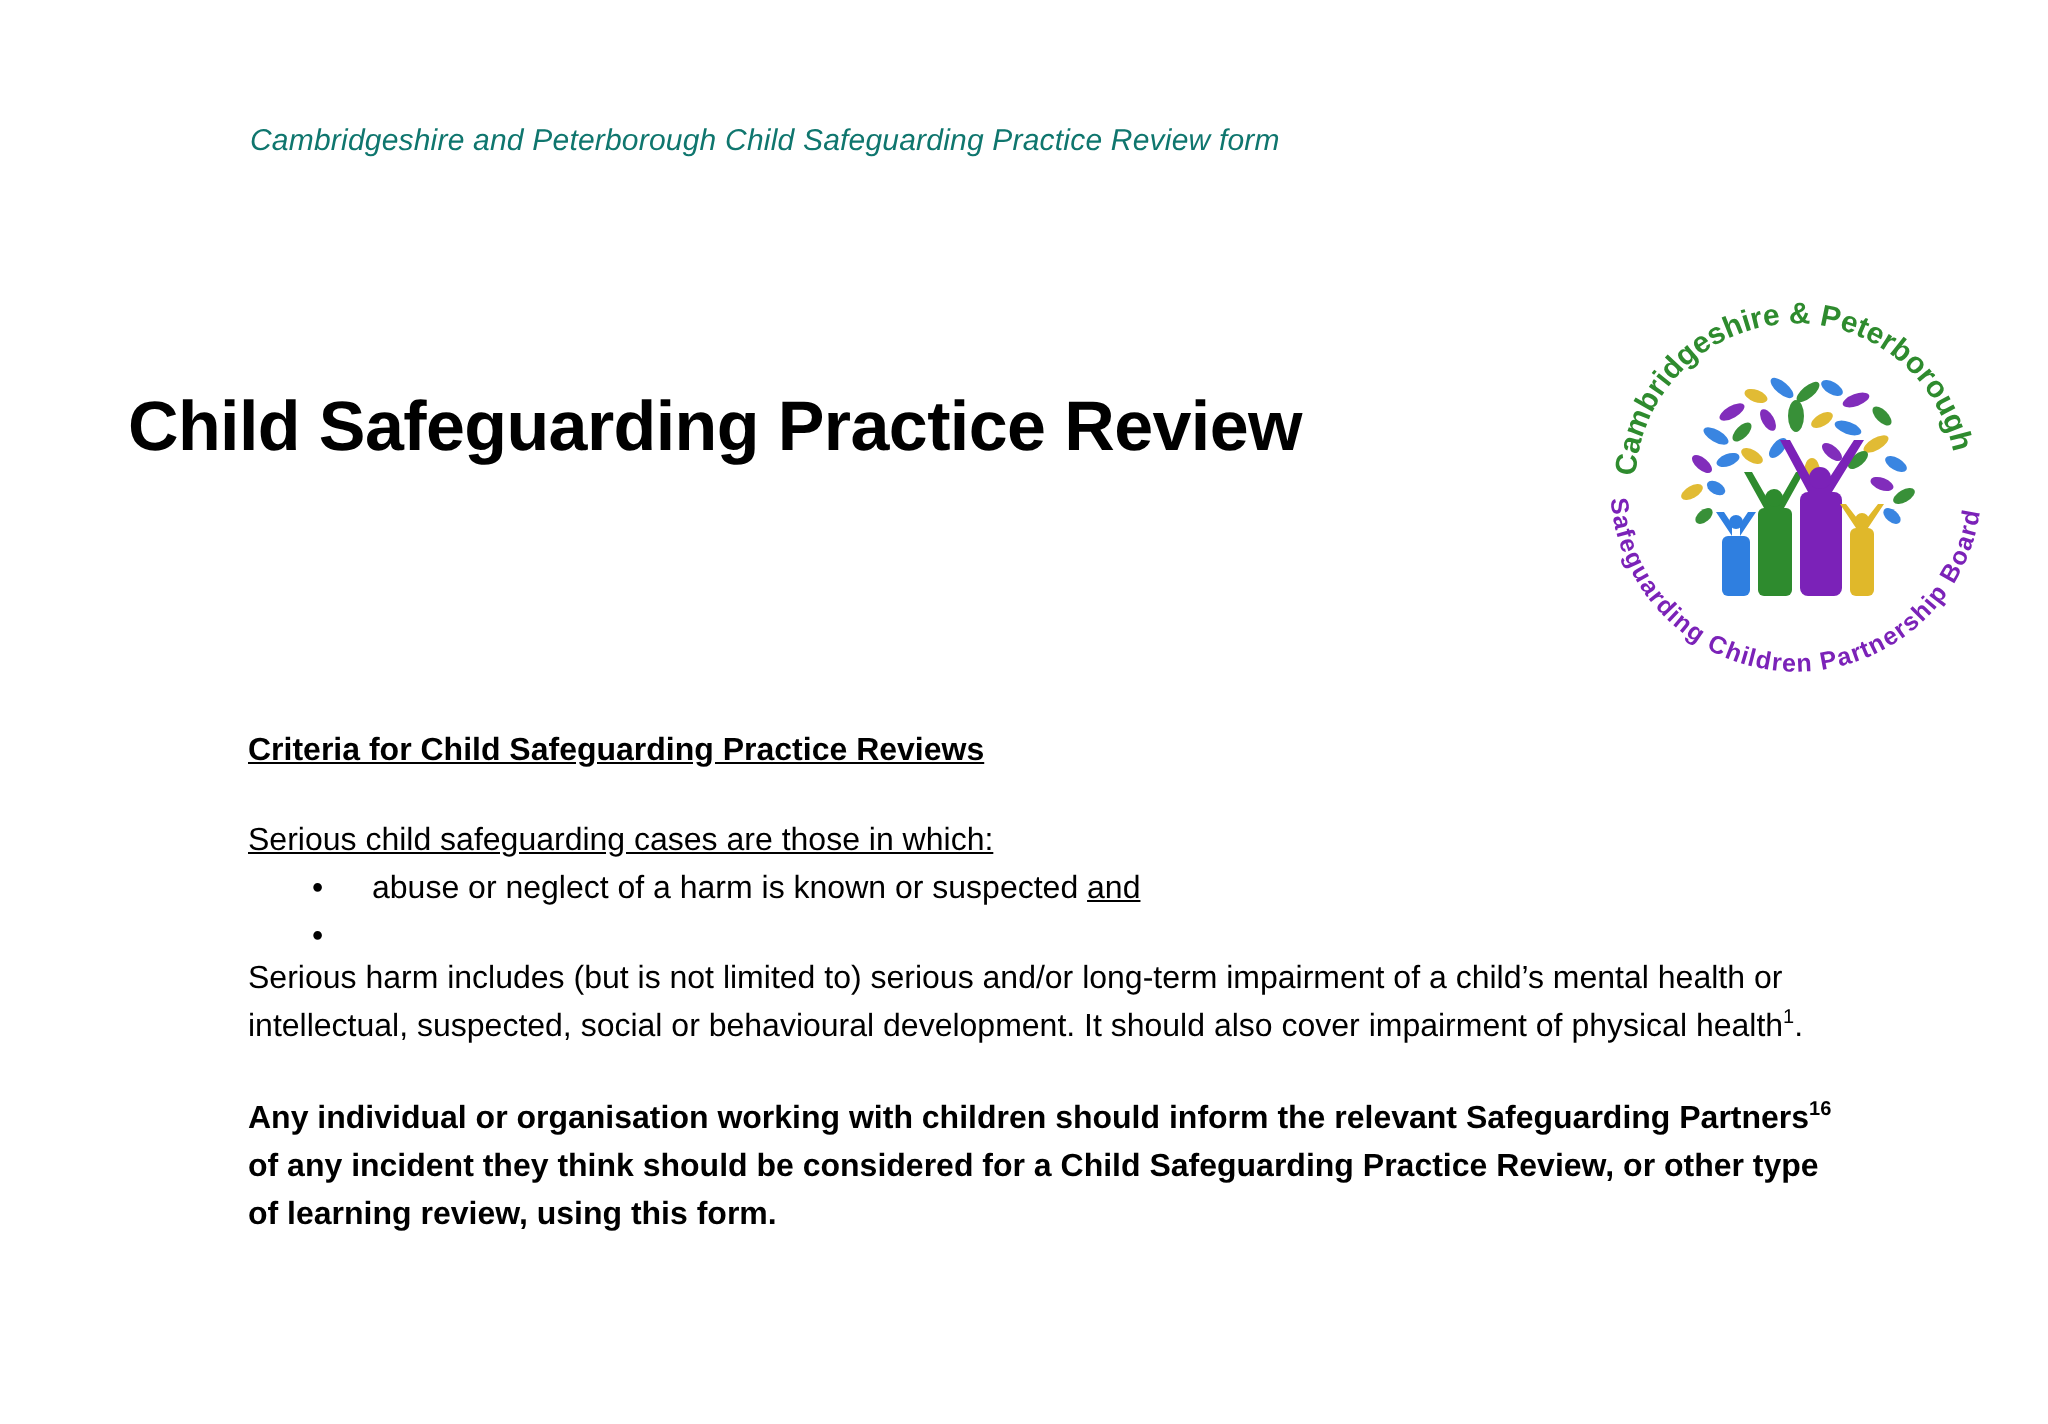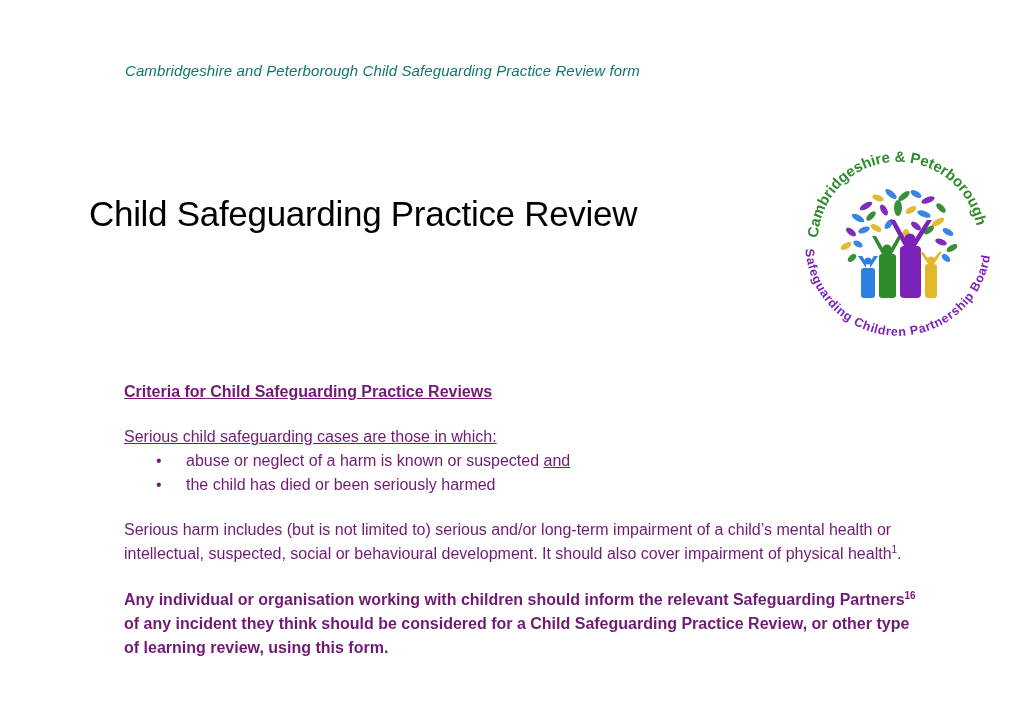--- a/index.html
+++ b/index.html
@@ -23,44 +23,43 @@
       font-style: italic;
       font-size: 15px;
       color: #0f766e;
       letter-spacing: 0.1px;
     }
     .title {
       position: absolute;
       left: 64px;
       top: 183px;
       font-family: "Liberation Sans", sans-serif;
-      font-weight: normal;
+      font-weight: bold;
       font-size: 35px;
       line-height: 62px;
       color: #000;
       letter-spacing: -0.3px;
-      margin-left: 25px;
     }
     .title div { white-space: nowrap; }
     .logo {
       position: absolute;
       left: 796px;
       top: 136px;
       width: 200px;
       height: 200px;
     }
     .content {
       position: absolute;
       left: 124px;
-      top: 380px;
+      top: 364px;
       width: 800px;
       font-family: "Liberation Sans", sans-serif;
       font-size: 16px;
       line-height: 24px;
-      color: #701a75;
+      color: #000000;
     }
     .section-heading {
       font-weight: bold;
       text-decoration: underline;
       margin: 0 0 21px 0;
     }
     .intro { margin: 0; text-decoration: underline; }
     ul.criteria {
       list-style: none;
       margin: 0;
@@ -176,21 +175,20 @@
 
     <p class="intro">Serious child safeguarding cases are those in which:</p>
 
     <ul class="criteria">
       <li>
         <span class="bullet">•</span>
         <span>abuse or neglect of a harm is known or suspected </span><span class="and-word">and</span>
       </li>
       <li>
         <span class="bullet">•</span>
-        <span>the child has died or been seriously harmed</span>
       </li>
     </ul>
 
     <p class="harm-para"><span>Serious harm includes (but is not limited to) serious and/or long-term impairment of a child’s mental health or intellectual, suspected, social or behavioural development. It should also cover impairment of physical health</span><sup>1</sup><span>.</span></p>
 
     <p class="bold-para"><span>Any individual or organisation working with children should inform the relevant Safeguarding Partners</span><sup>16</sup><span> of any incident they think should be considered for a Child Safeguarding Practice Review, or other type of learning review, using this form.</span></p>
   </div>
 
 </div>
 

